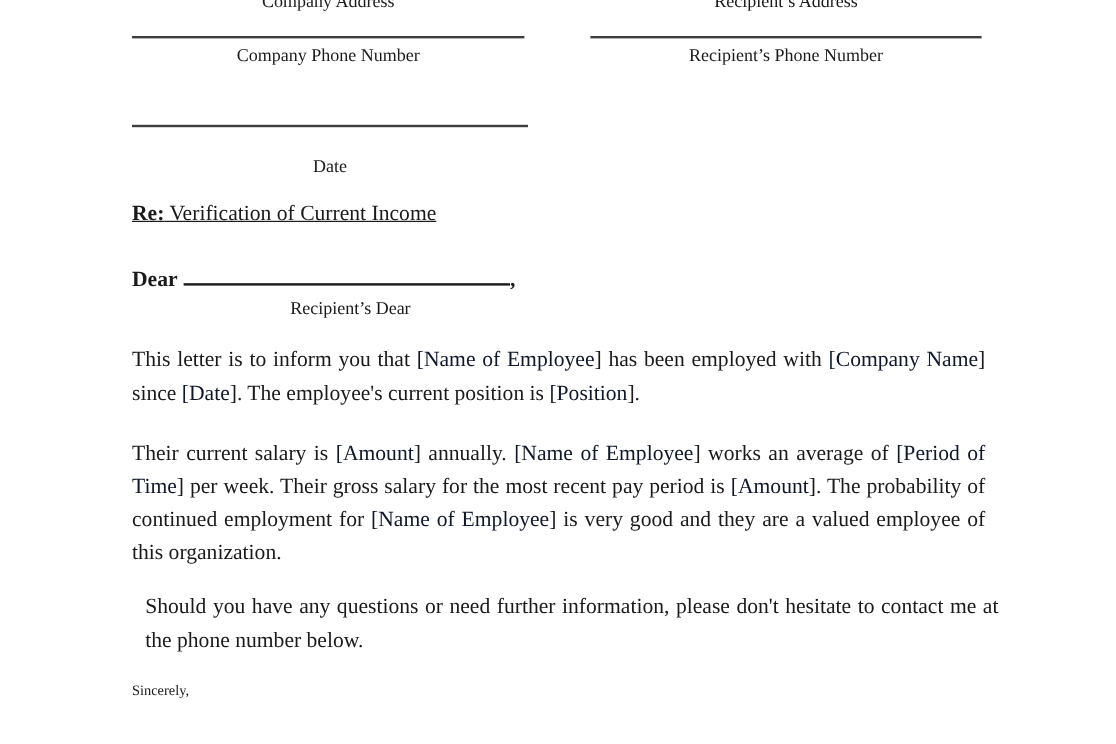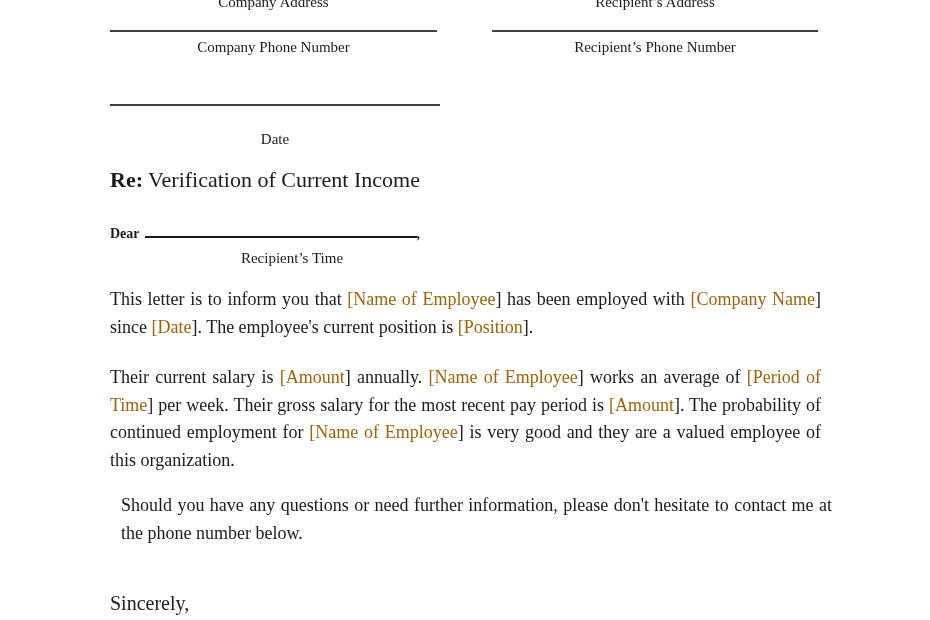--- a/index.html
+++ b/index.html
@@ -14,48 +14,48 @@
   .abs { position: absolute; }
   .center { text-align: center; }
   .small-label { font-size: 15px; line-height: 19px; }
   .rule { border-top: 2px solid #3f3f3f; height: 0; }
   .body-par {
     font-size: 18px;
     line-height: 27.5px;
     text-align: justify;
     width: 711px;
   }
-  .ph { color: #a16207; }
+  .ph { color: #0f172a; }
   .bold { font-weight: bold; }
 
   #company-address-label   { left: 110px; top: -7px;  width: 327px; }
   #recipient-address-label { left: 492px; top: -7px;  width: 326px; }
   #company-phone-line      { left: 110px; top: 30px;  width: 327px; }
   #recipient-phone-line    { left: 492px; top: 30px;  width: 326px; }
   #company-phone-label     { left: 110px; top: 38px;  width: 327px; text-align: center; }
   #recipient-phone-label   { left: 492px; top: 38px;  width: 326px; }
   #date-line               { left: 110px; top: 104px; width: 330px; }
   #date-label              { left: 110px; top: 113px; width: 330px; margin-top: 17px; }
 
-  #subject-line  { left: 110px; top: 167px; font-size: 22px; }
-  #salutation-line { left: 110px; top: 219px; font-size: 14px; }
+  #subject-line  { left: 110px; top: 167px; font-size: 18px; text-decoration: underline; }
+  #salutation-line { left: 110px; top: 219px; font-size: 18px; }
   #recipient-name-blank {
     display: inline-block;
     width: 272px;
     height: 19px;
     border-bottom: 2px solid #1a1a1a;
     vertical-align: baseline;
     margin-left: 5px;
   }
   #recipient-name-caption { left: 152px; top: 249px; width: 280px; }
 
   #paragraph-1 { left: 110px; top: 286px; }
   #paragraph-2 { left: 110px; top: 364px; }
   #paragraph-3 { left: 110px; top: 492px; margin-left: 11px; }
-  #closing     { left: 110px; top: 592px; font-size: 20px; }
+  #closing     { left: 110px; top: 568px; font-size: 12px; }
 </style>
 </head>
 <body>
 
 <div class="abs center small-label" id="company-address-label">Company Address</div>
 <div class="abs center small-label" id="recipient-address-label">Recipient’s Address</div>
 
 <div class="abs rule" id="company-phone-line"></div>
 <div class="abs rule" id="recipient-phone-line"></div>
 <div class="abs center small-label" id="company-phone-label">Company Phone Number</div>
@@ -64,19 +64,19 @@
 <div class="abs rule" id="date-line"></div>
 <div class="abs center small-label" id="date-label">Date</div>
 
 <div class="abs" id="subject-line">
   <span class="bold">Re:</span><span> Verification of Current Income</span>
 </div>
 
 <div class="abs" id="salutation-line">
   <span class="bold">Dear</span><span id="recipient-name-blank"></span><span class="bold">,</span>
 </div>
-<div class="abs center small-label" id="recipient-name-caption">Recipient’s Time</div>
+<div class="abs center small-label" id="recipient-name-caption">Recipient’s Dear</div>
 
 <div class="abs body-par" id="paragraph-1"><span class="tx">This letter is to inform you that </span><span class="ph">[Name of Employee</span><span class="tx">] has been employed with </span><span class="ph">[Company Name</span><span class="tx">] since </span><span class="ph">[Date</span><span class="tx">]. The employee's current position is </span><span class="ph">[Position</span><span class="tx">].</span></div>
 <div class="abs body-par" id="paragraph-2"><span class="tx">Their current salary is </span><span class="ph">[Amount</span><span class="tx">] annually. </span><span class="ph">[Name of Employee</span><span class="tx">] works an average of </span><span class="ph">[Period of Time</span><span class="tx">] per week. Their gross salary for the most recent pay period is </span><span class="ph">[Amount</span><span class="tx">]. The probability of continued employment for </span><span class="ph">[Name of Employee</span><span class="tx">] is very good and they are a valued employee of this organization.</span></div>
 <div class="abs body-par" id="paragraph-3"><span class="tx">Should you have any questions or need further information, please don't hesitate to contact me at the phone number below.</span></div>
 
 <div class="abs" id="closing">Sincerely,</div>
 
 </body></html>

